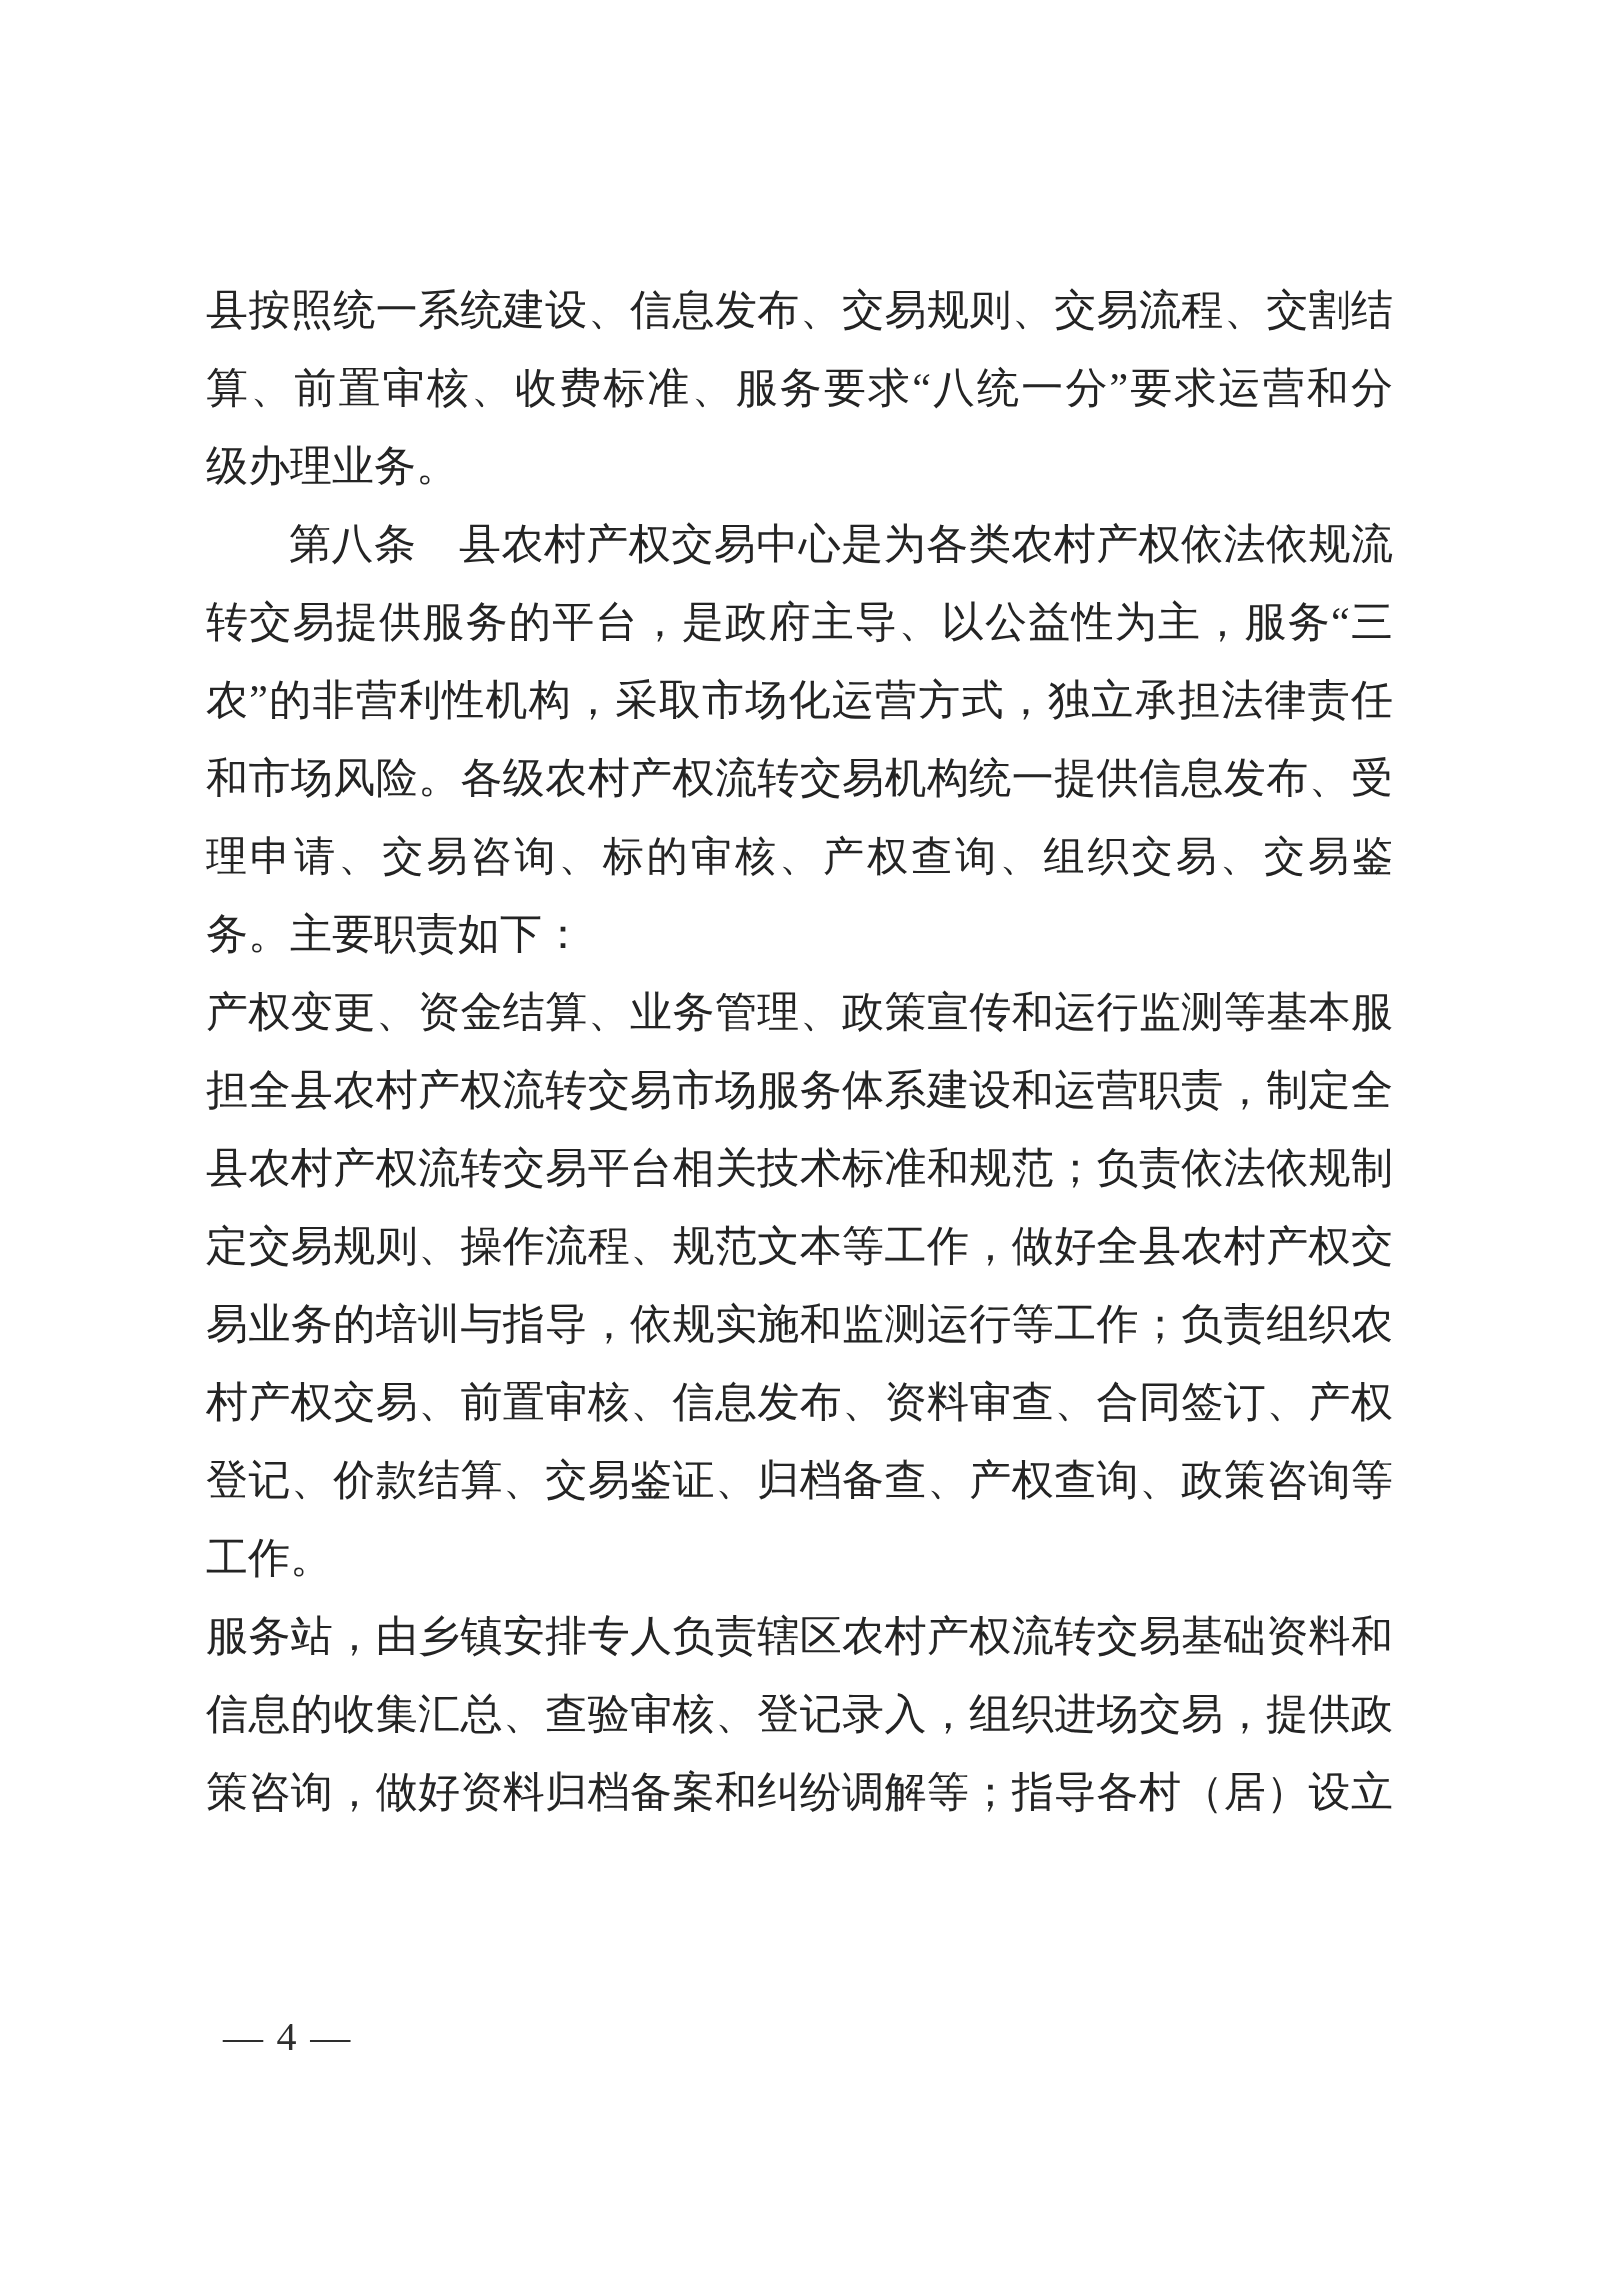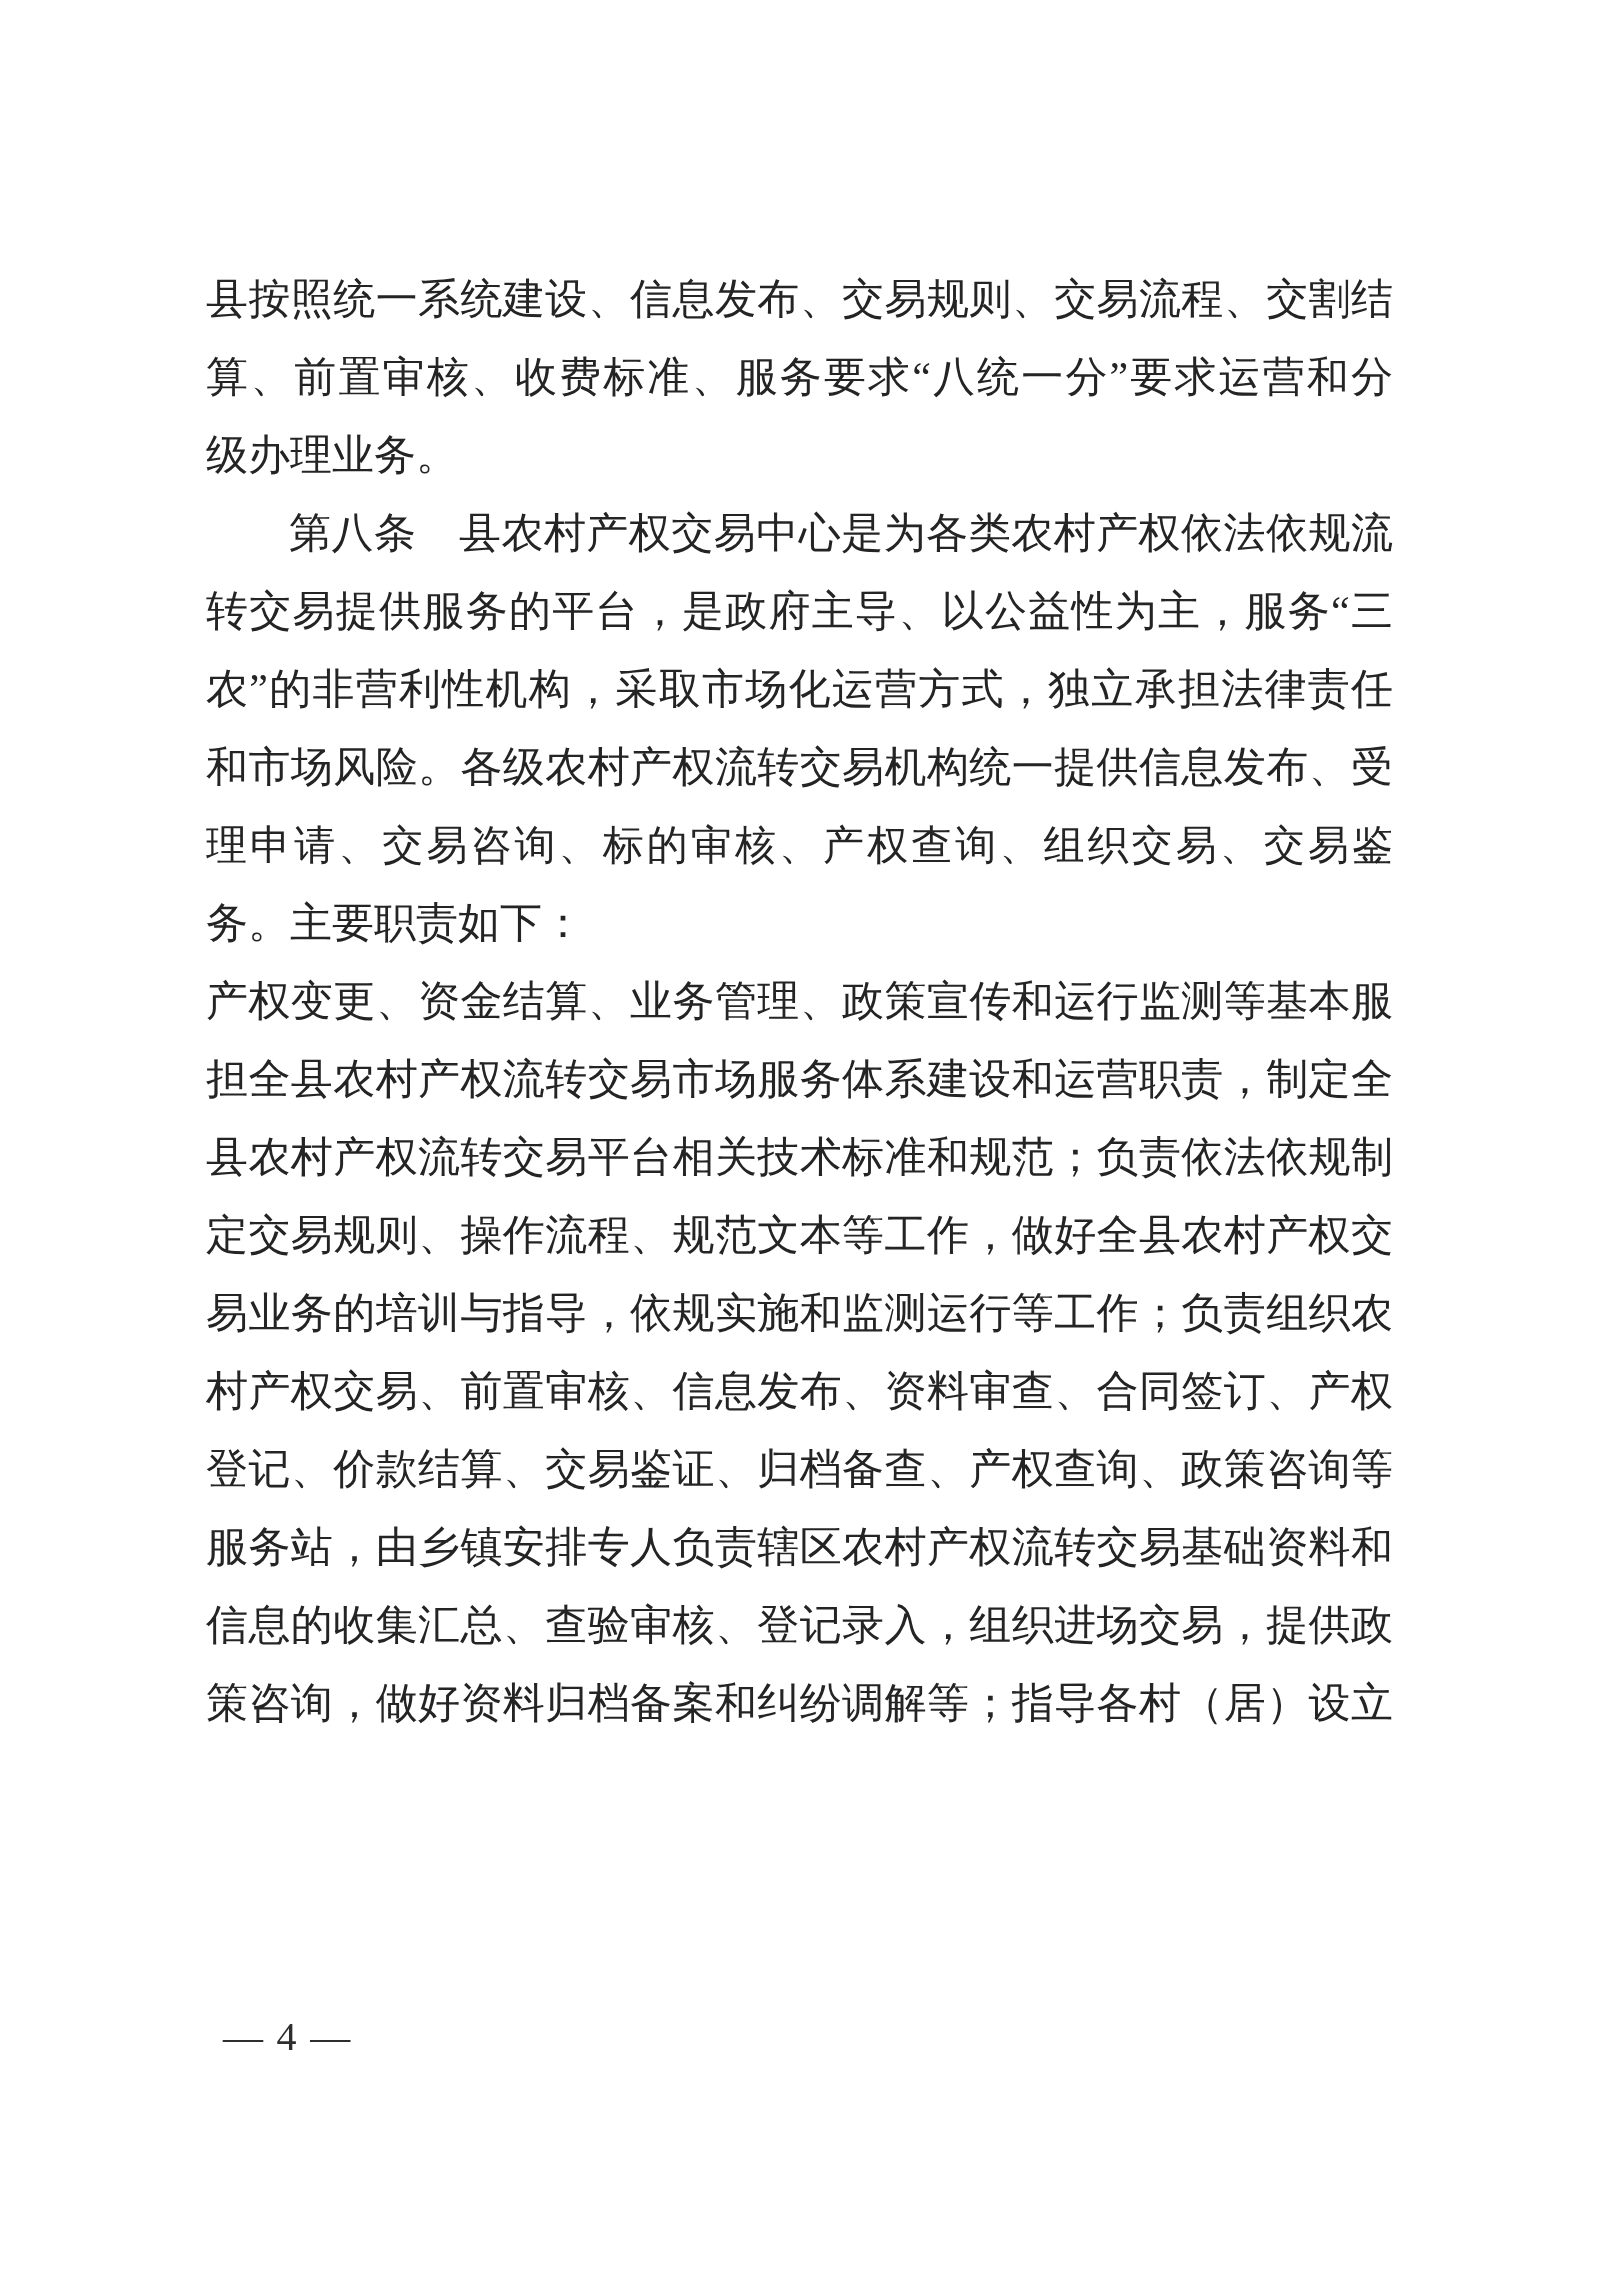--- a/index.html
+++ b/index.html
@@ -11,21 +11,21 @@
     height: 2285px;
     position: relative;
     background: #ffffff;
     overflow: hidden;
     font-family: "Liberation Serif", "DejaVu Serif", serif;
     color: #242424;
   }
   .doc {
     position: absolute;
     left: 206px;
-    top: 260px;
+    top: 271px;
     width: 1187px;
   }
   .line {
     font-size: 42px;
     height: 78px;
     line-height: 78px;
     text-align: justify;
     text-align-last: justify;
     overflow: hidden;
   }
@@ -65,19 +65,20 @@
   <div class="line">和市场风险。各级农村产权流转交易机构统一提供信息发布、受</div>
   <div class="line tight">理申请、交易咨询、标的审核、产权查询、组织交易、交易鉴证，</div>
   <div class="line end">务。主要职责如下：</div>
   <div class="line">产权变更、资金结算、业务管理、政策宣传和运行监测等基本服</div>
   <div class="line">担全县农村产权流转交易市场服务体系建设和运营职责，制定全</div>
   <div class="line">县农村产权流转交易平台相关技术标准和规范；负责依法依规制</div>
   <div class="line">定交易规则、操作流程、规范文本等工作，做好全县农村产权交</div>
   <div class="line">易业务的培训与指导，依规实施和监测运行等工作；负责组织农</div>
   <div class="line">村产权交易、前置审核、信息发布、资料审查、合同签订、产权</div>
   <div class="line">登记、价款结算、交易鉴证、归档备查、产权查询、政策咨询等</div>
+  <div class="line end">工作。</div>
   <div class="line">服务站，由乡镇安排专人负责辖区农村产权流转交易基础资料和</div>
   <div class="line">信息的收集汇总、查验审核、登记录入，组织进场交易，提供政</div>
   <div class="line">策咨询，做好资料归档备案和纠纷调解等；指导各村（居）设立</div>
 </div>
 
 <div class="pagenum">— 4 —</div>
 
 
 </body></html>

